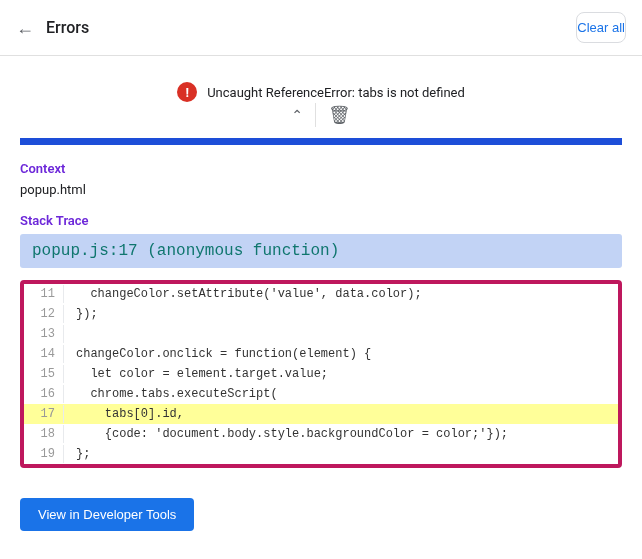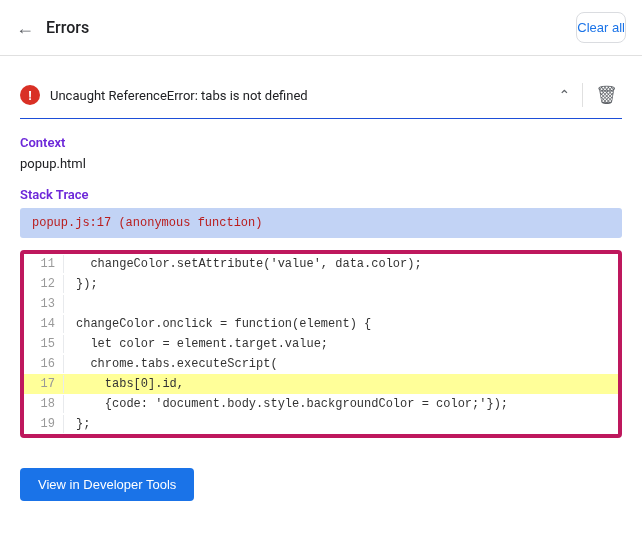--- a/index.html
+++ b/index.html
@@ -50,21 +50,22 @@
     .content {
       padding: 16px 20px;
     }
 
     
     .error-row {
       display: flex;
       align-items: center;
       justify-content: space-between;
       padding: 10px 0;
-      border-bottom: 1px solid #1d4ed8;
+      border-bottom: 7px solid #1d4ed8;
+      flex-direction: column;
     }
     .error-left {
       display: flex;
       align-items: center;
       gap: 10px;
     }
     .error-icon {
       width: 20px;
       height: 20px;
       border-radius: 50%;
@@ -120,23 +121,23 @@
     .context-file {
       font-size: 13px;
       color: #202124;
       margin-bottom: 14px;
     }
 
     
     .stack-trace-bar {
       background: #c2d3f5;
       padding: 8px 12px;
-      font-size: 12px;
+      font-size: 16px;
       font-family: 'Courier New', Courier, monospace;
-      color: #b91c1c;
+      color: #0f766e;
       border-radius: 3px;
       margin-bottom: 12px;
     }
 
     
     .code-block {
       border: 4px solid #be185d;
       border-radius: 4px;
       overflow: hidden;
       font-family: 'Courier New', Courier, monospace;

